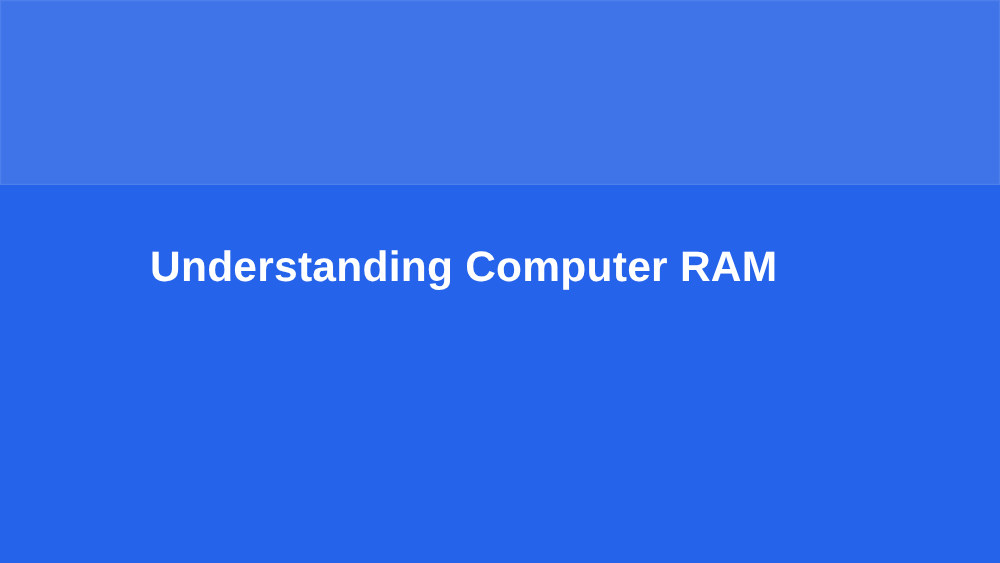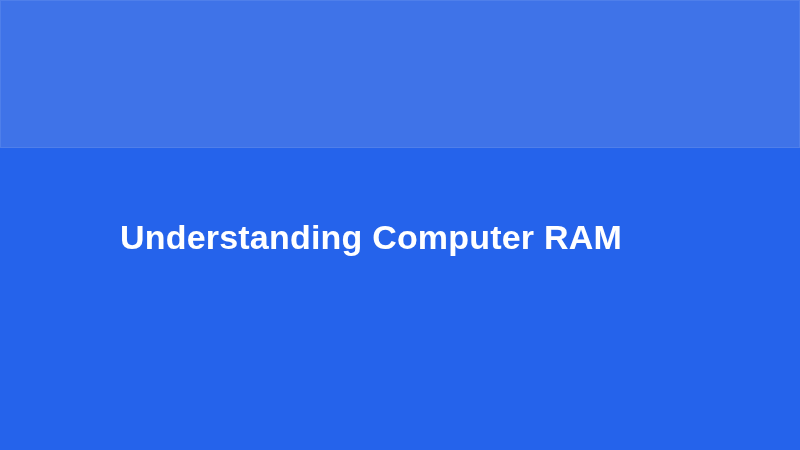--- a/index.html
+++ b/index.html
@@ -47,22 +47,21 @@
   }
 
   
   .title-block {
     position: absolute;
     left: 120px;
     top: 192px;
     width: 600px;
     height: 50px;
     display: flex;
-    align-items: flex-end;
-    margin-top: 17px;
+    align-items: flex-start;
   }
 
   .slide-title {
     margin: 0;
     padding: 0;
     font-family: "Liberation Sans", sans-serif;
     font-size: 34px;
     font-weight: bold;
     line-height: 44px;
     color: #FFFFFF;

